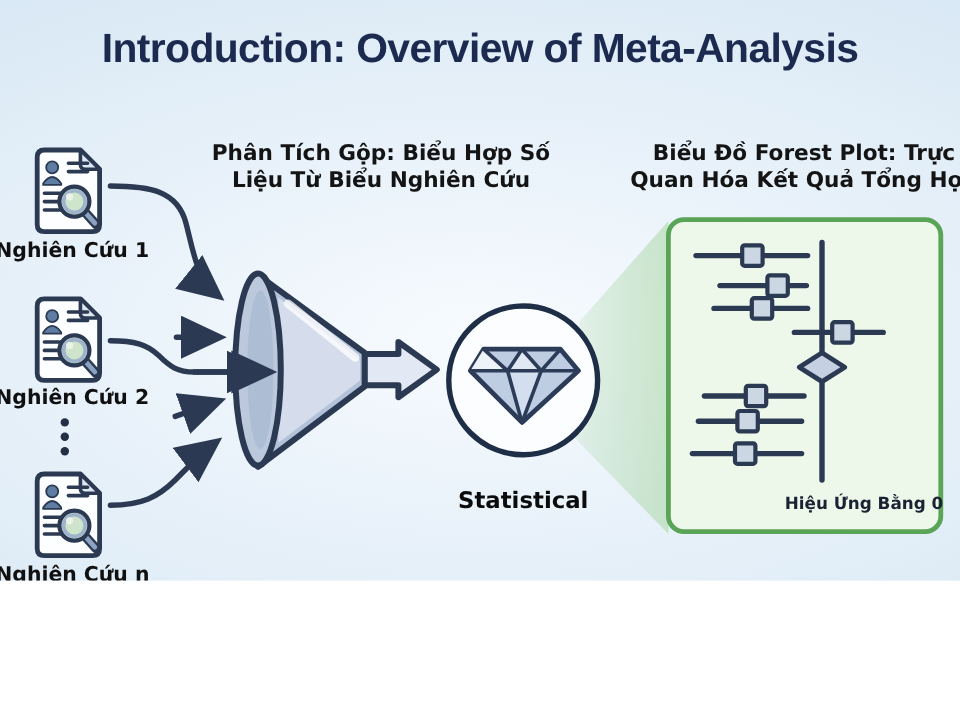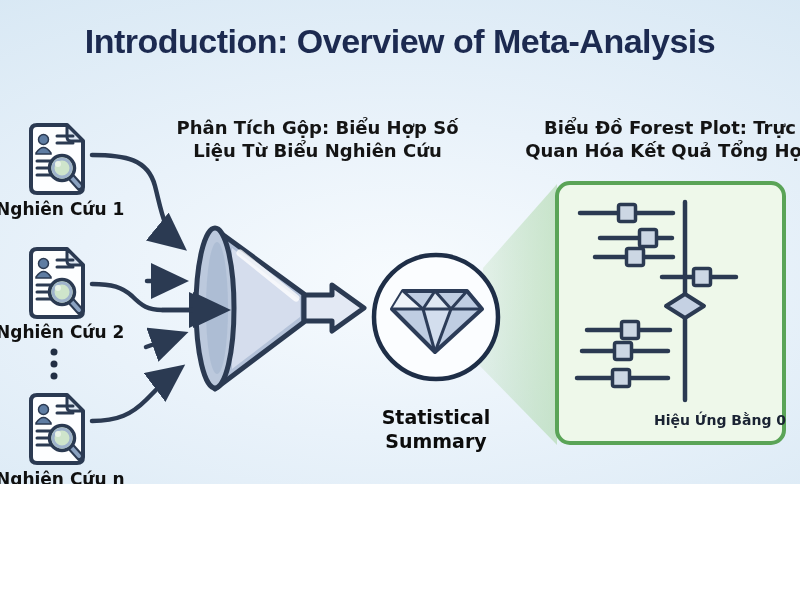--- a/index.html
+++ b/index.html
@@ -134,17 +134,16 @@
     <div>Biểu Đồ Forest Plot: Trực</div>
     <div>Quan Hóa Kết Quả Tổng Hợp</div>
   </div>
 
   <div class="txt study-label study-label-1">Nghiên Cứu 1</div>
   <div class="txt study-label study-label-2">Nghiên Cứu 2</div>
   <div class="txt study-label study-label-n">Nghiên Cứu n</div>
 
   <div class="txt summary-label">
     <div>Statistical</div>
-    <div>Summary</div>
   </div>
 
   <div class="txt zero-label">Hiệu Ứng Bằng 0</div>
 </div>
 
 </body></html>

